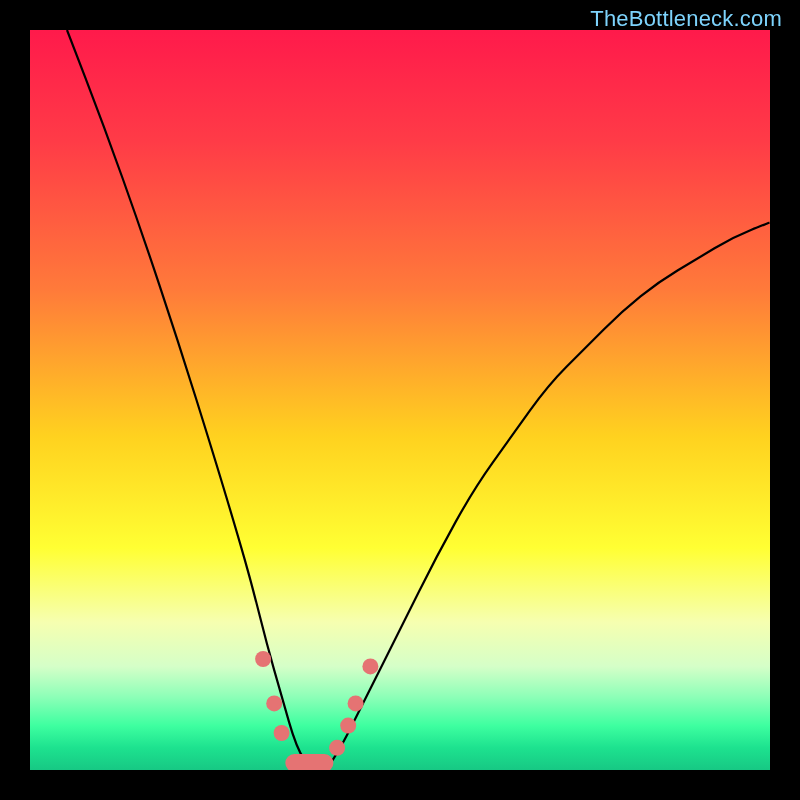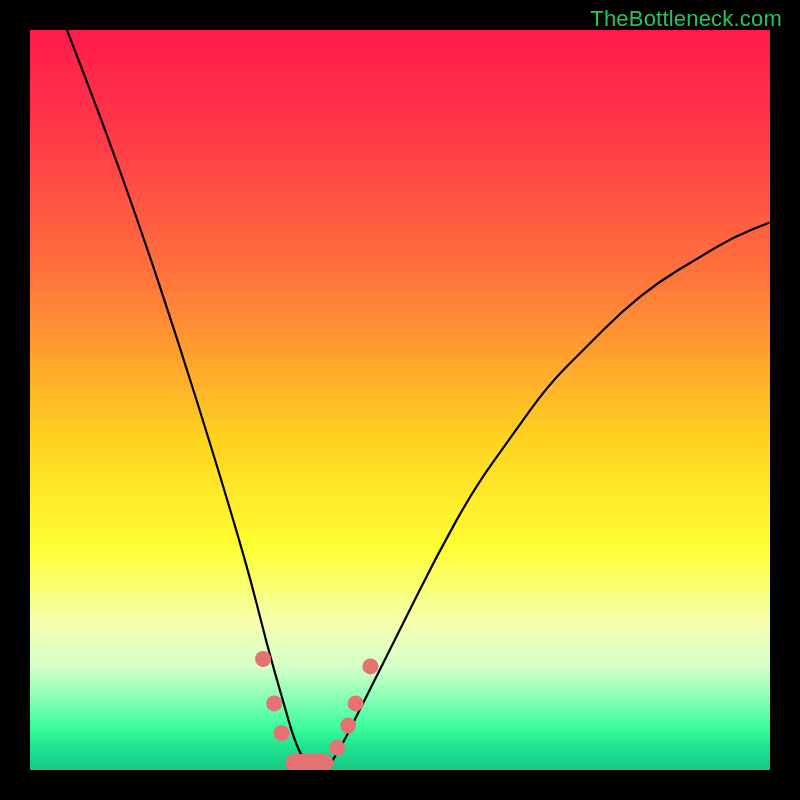--- a/index.html
+++ b/index.html
@@ -24,21 +24,21 @@
     
     top: 30px;
     left: 30px;
     width: 740px;
     height: 740px;
   }
   .watermark {
     position: absolute;
     top: 6px;
     right: 18px;
-    color: #22c55e;
+    color: #7dd3fc;
     font-size: 22px;
     font-weight: 500;
     letter-spacing: 0.2px;
     user-select: none;
   }
   svg {
     display: block;
   }
 </style>
 </head>

